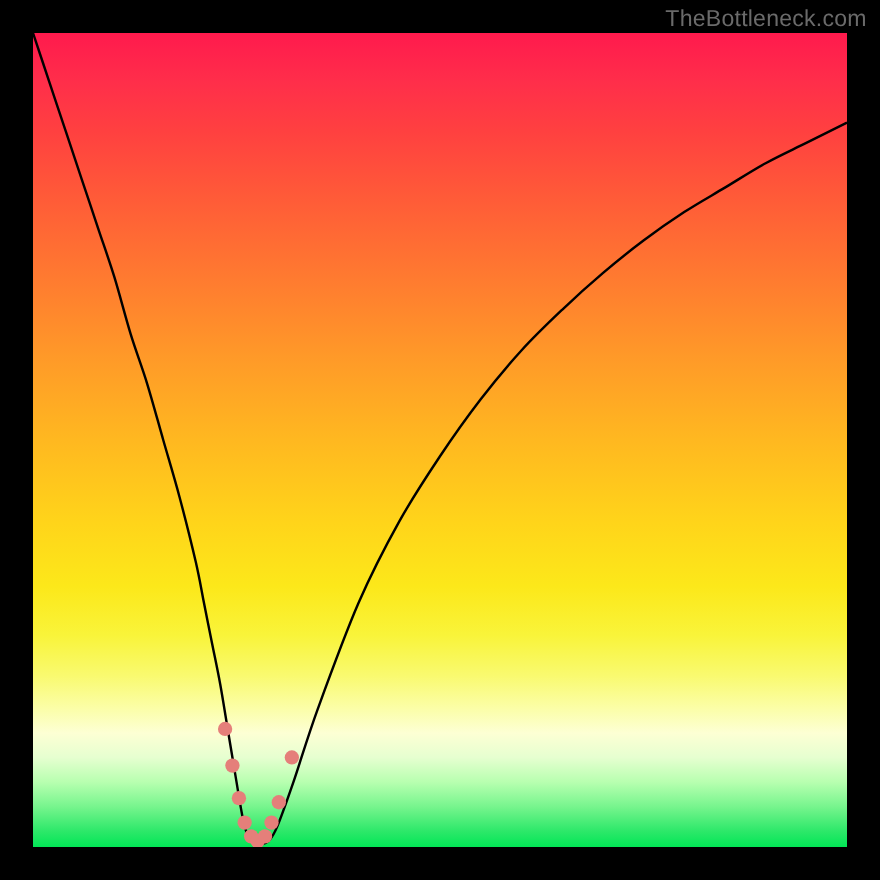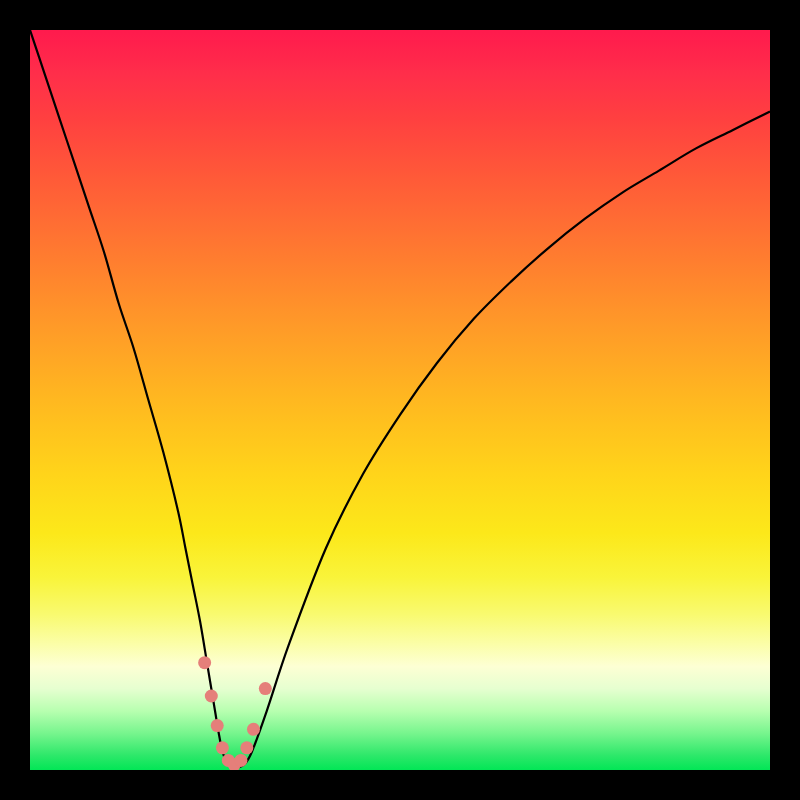--- a/index.html
+++ b/index.html
@@ -65,20 +65,21 @@
     inset: 0;
     width: 100%;
     height: 100%;
   }
 </style>
 </head>
 <body>
 
 <div class="frame">
 
+  <div class="watermark">TheBottleneck.com</div>
 
   <div class="plot-area">
     <div class="gradient-bg"></div>
 
     <svg class="curves" viewBox="0 0 740 740" preserveAspectRatio="none">
       <path id="bottleneck-path" fill="none" stroke="#000000" stroke-width="2.2" d="M 0.00 0.00 C 2.47 7.40, 9.87 29.60, 14.80 44.40 C 19.73 59.20, 24.67 74.00, 29.60 88.80 C 34.53 103.60, 39.47 118.40, 44.40 133.20 C 49.33 148.00, 54.27 162.80, 59.20 177.60 C 64.13 192.40, 69.07 205.97, 74.00 222.00 C 78.93 238.03, 83.87 257.77, 88.80 273.80 C 93.73 289.83, 98.67 302.17, 103.60 318.20 C 108.53 334.23, 113.47 352.73, 118.40 370.00 C 123.33 387.27, 128.27 403.30, 133.20 421.80 C 138.13 440.30, 144.30 464.97, 148.00 481.00 C 151.70 497.03, 152.93 505.67, 155.40 518.00 C 157.87 530.33, 160.33 542.67, 162.80 555.00 C 165.27 567.33, 167.73 578.43, 170.20 592.00 C 172.67 605.57, 175.13 621.60, 177.60 636.40 C 180.07 651.20, 183.15 669.70, 185.00 680.80 C 186.85 691.90, 187.47 696.22, 188.70 703.00 C 189.93 709.78, 191.17 716.94, 192.40 721.50 C 193.63 726.06, 194.87 728.04, 196.10 730.38 C 197.33 732.72, 198.57 734.33, 199.80 735.56 C 201.03 736.79, 202.27 737.41, 203.50 737.78 C 204.73 738.15, 205.35 738.40, 207.20 737.78 C 209.05 737.16, 212.13 736.79, 214.60 734.08 C 217.07 731.37, 218.30 730.38, 222.00 721.50 C 225.70 712.62, 230.63 698.68, 236.80 680.80 C 242.97 662.92, 249.13 641.33, 259.00 614.20 C 268.87 587.07, 283.67 546.37, 296.00 518.00 C 308.33 489.63, 320.67 466.20, 333.00 444.00 C 345.33 421.80, 357.67 403.30, 370.00 384.80 C 382.33 366.30, 394.67 349.03, 407.00 333.00 C 419.33 316.97, 431.67 302.17, 444.00 288.60 C 456.33 275.03, 468.67 263.32, 481.00 251.60 C 493.33 239.88, 505.67 228.78, 518.00 218.30 C 530.33 207.82, 542.67 197.95, 555.00 188.70 C 567.33 179.45, 579.67 170.82, 592.00 162.80 C 604.33 154.78, 616.67 148.00, 629.00 140.60 C 641.33 133.20, 653.67 125.18, 666.00 118.40 C 678.33 111.62, 690.67 106.07, 703.00 99.90 C 715.33 93.73, 733.83 84.48, 740.00 81.40"></path>
       <g id="trough-dots">
           <circle cx="174.64" cy="632.70" r="6.5" fill="#e57f7a"></circle>
           <circle cx="181.30" cy="666.00" r="6.5" fill="#e57f7a"></circle>
           <circle cx="187.22" cy="695.60" r="6.5" fill="#e57f7a"></circle>

